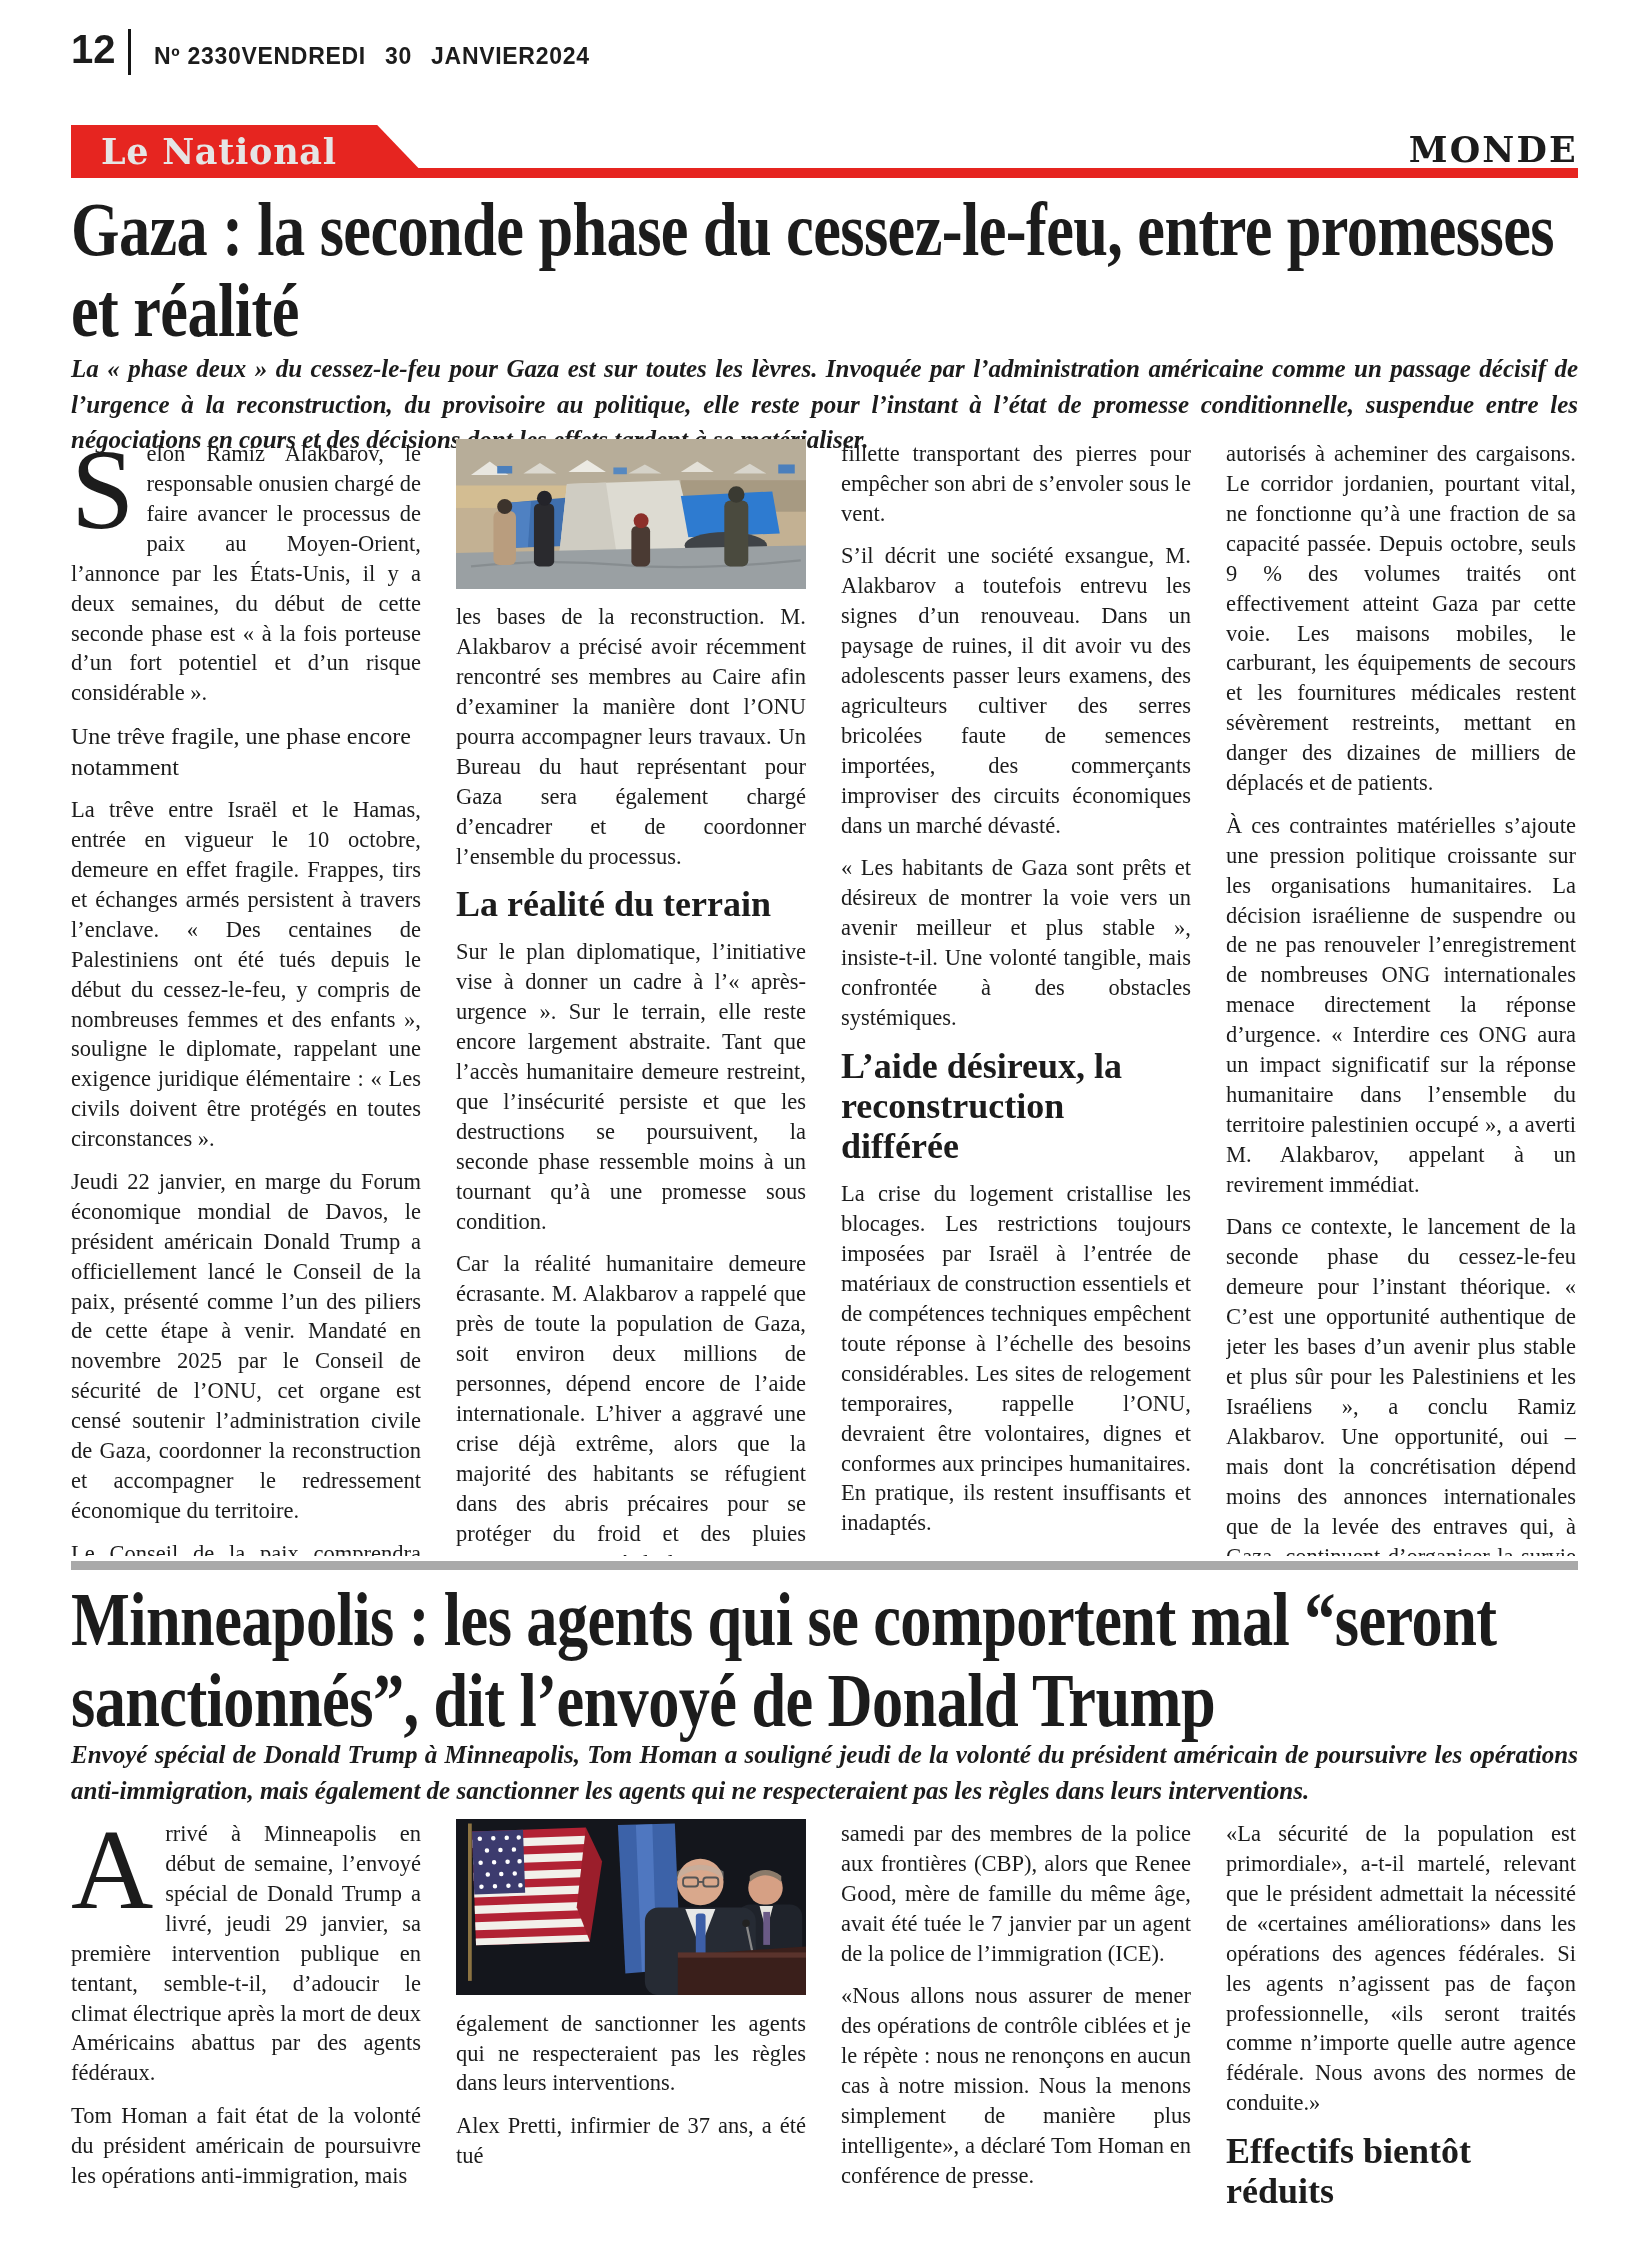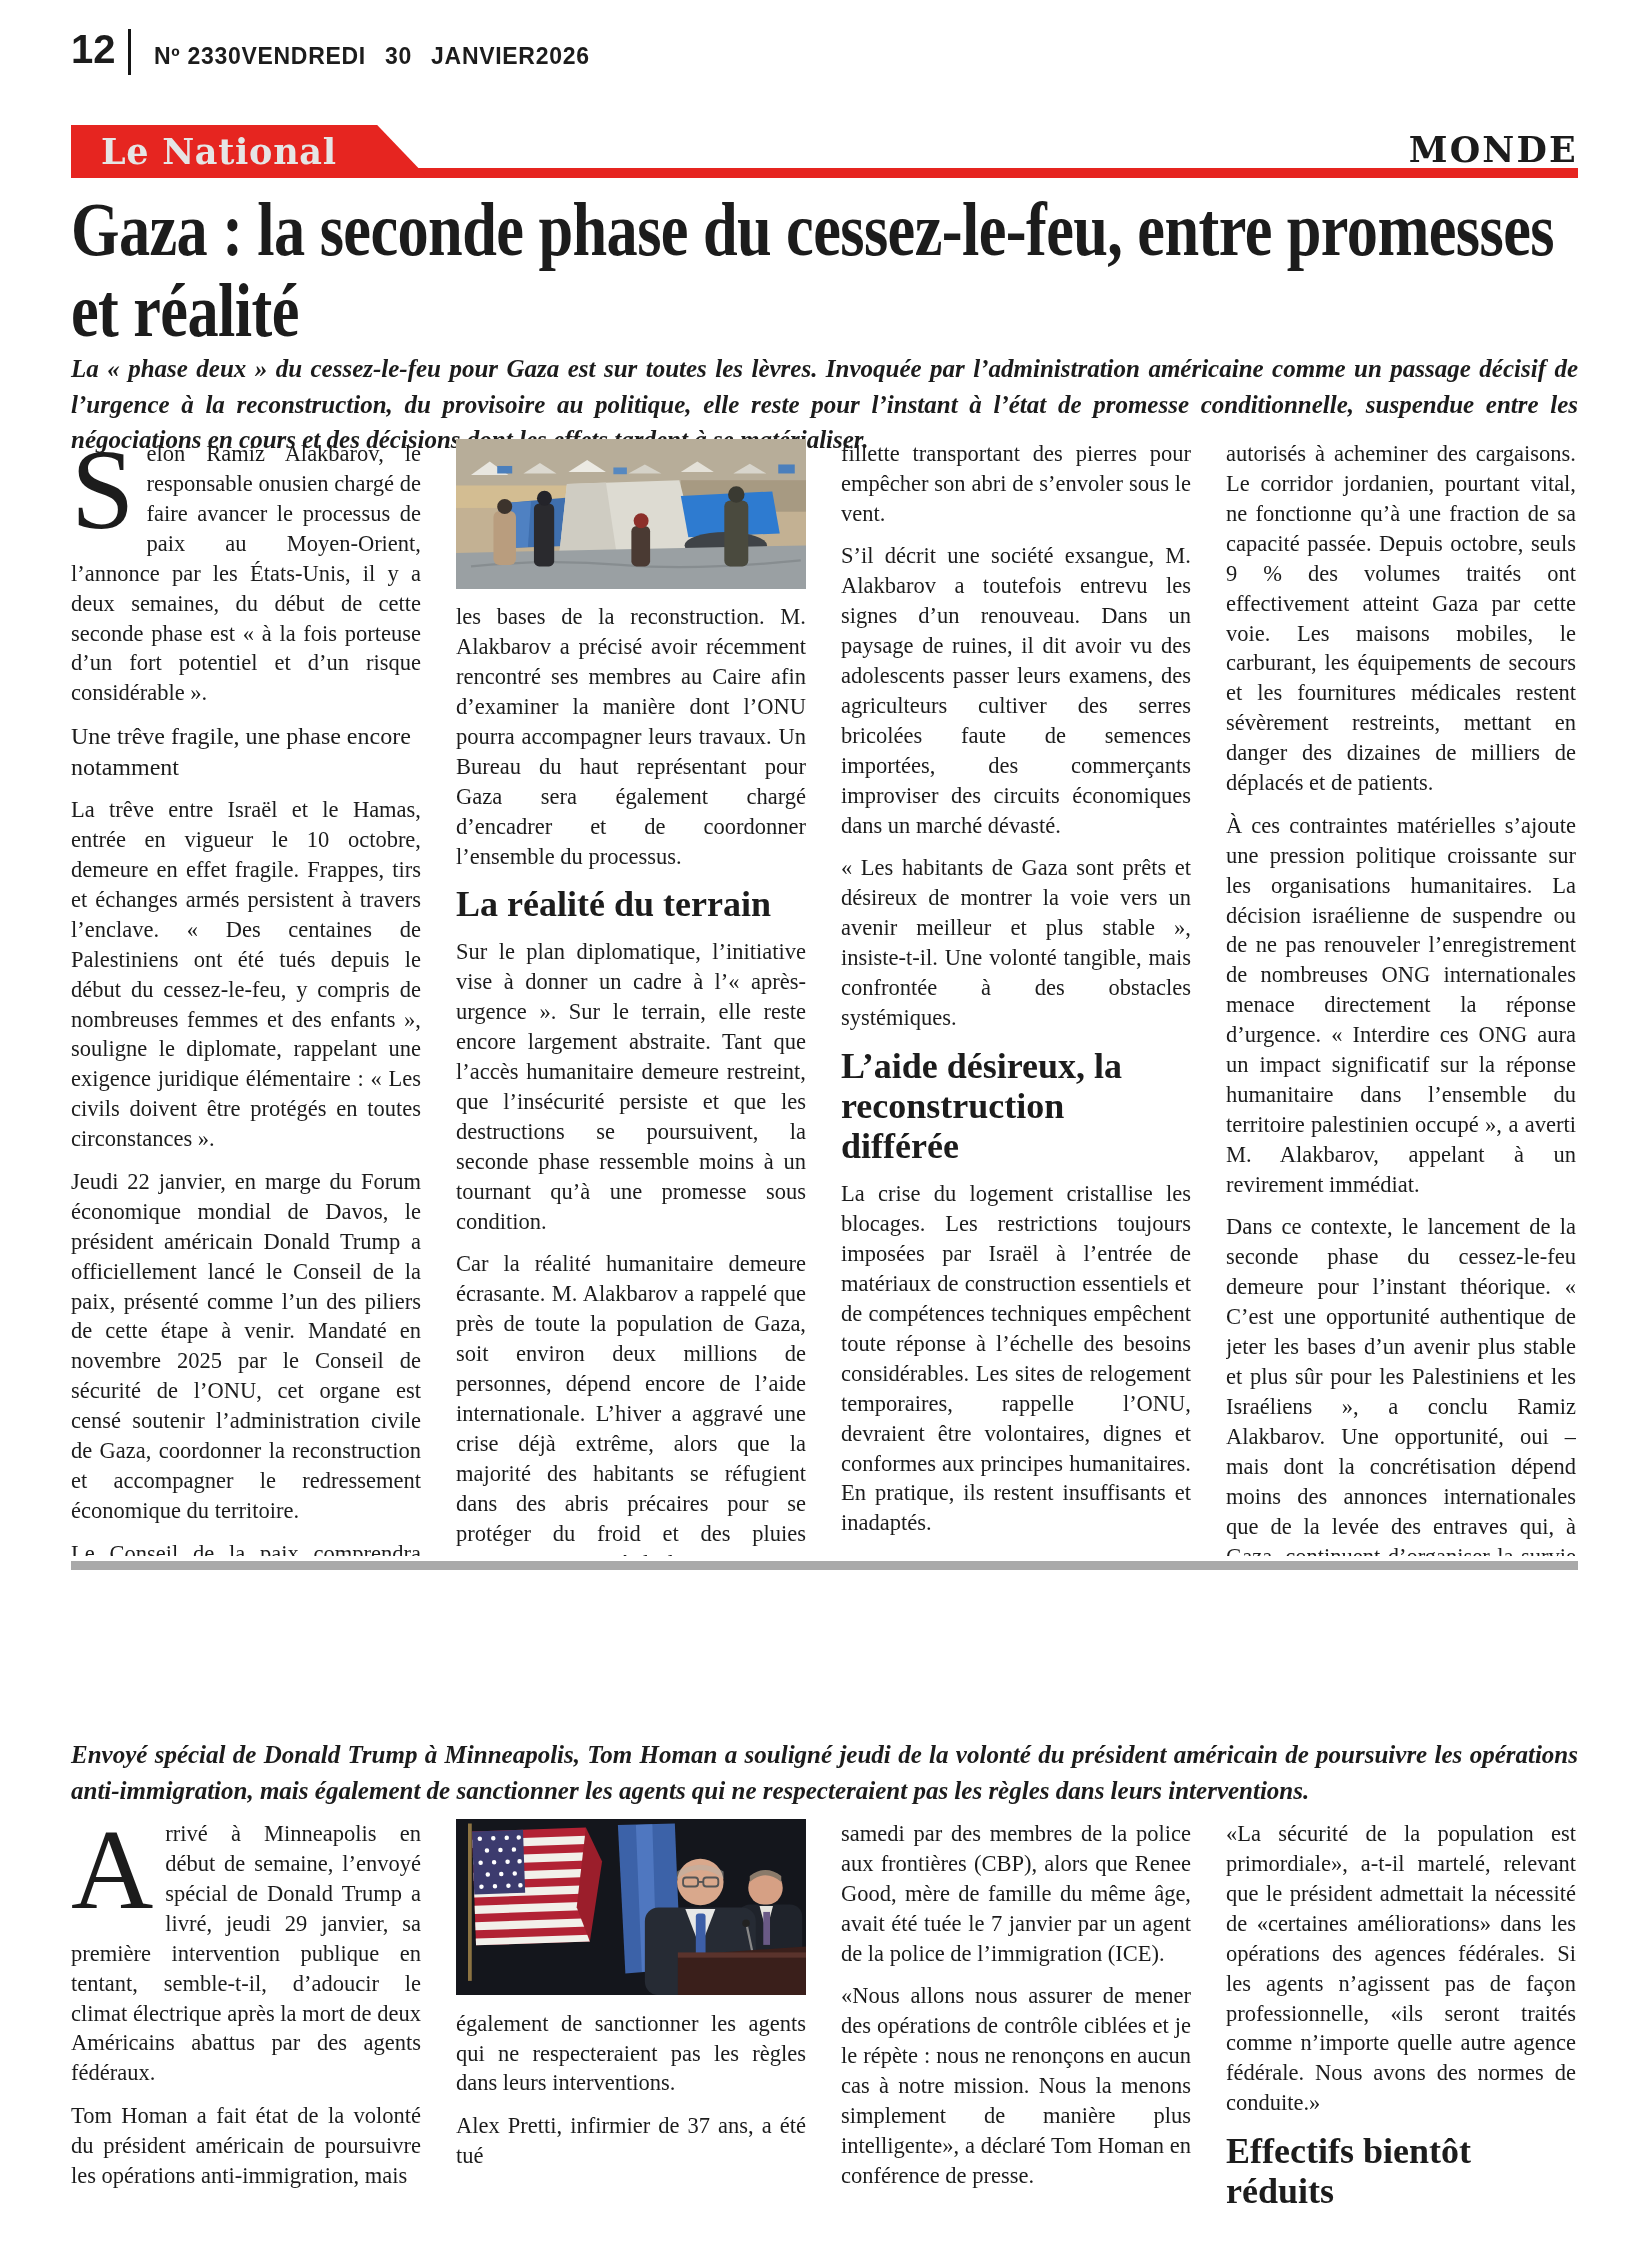--- a/index.html
+++ b/index.html
@@ -62,21 +62,21 @@
 
 <div class="page">
 
   <div class="pagenum">
     <span>12</span>
     <span class="bar"></span>
   </div>
   <div class="issueline">
     <span>Nº 2330</span>
     <span class="date">VENDREDI 30 JANVIER</span>
-    <span>2026</span>
+    <span>2024</span>
   </div>
   <div class="redline"></div>
   <div class="banner">
     <span class="mast">Le National</span>
   </div>
   <div class="sectionrow">
     <span class="vbar"></span>
     <span class="section">MONDE</span>
   </div>
 
@@ -148,20 +148,23 @@
     <div class="col">
 
     <p class="blk b-p"><span>autorisés à acheminer des cargaisons. Le corridor jordanien, pourtant vital, ne fonctionne qu’à une fraction de sa capacité passée. Depuis octobre, seuls 9 % des volumes traités ont effectivement atteint Gaza par cette voie. Les maisons mobiles, le carburant, les équipements de secours et les fournitures médicales restent sévèrement restreints, mettant en danger des dizaines de milliers de déplacés et de patients.</span></p>
         <p class="blk b-p"><span>À ces contraintes matérielles s’ajoute une pression politique croissante sur les organisations humanitaires. La décision israélienne de suspendre ou de ne pas renouveler l’enregistrement de nombreuses ONG internationales menace directement la réponse d’urgence. « Interdire ces ONG aura un impact significatif sur la réponse humanitaire dans l’ensemble du territoire palestinien occupé », a averti M. Alakbarov, appelant à un revirement immédiat.</span></p>
         <p class="blk b-pe"><span>Dans ce contexte, le lancement de la seconde phase du cessez-le-feu demeure pour l’instant théorique. « C’est une opportunité authentique de jeter les bases d’un avenir plus stable et plus sûr pour les Palestiniens et les Israéliens », a conclu Ramiz Alakbarov. Une opportunité, oui – mais dont la concrétisation dépend moins des annonces internationales que de la levée des entraves qui, à Gaza, continuent d’organiser la survie au jour le jour.</span></p>
       </div>
   </div>
 
   <div class="divider"></div>
 
+  <div class="headline h2">
+    <span class="inner">Minneapolis : les agents qui se comportent mal “seront sanctionnés”, dit l’envoyé de Donald Trump</span>
+  </div>
   <div class="deck d2">Envoyé spécial de Donald Trump à Minneapolis, Tom Homan a souligné jeudi de la volonté du président américain de poursuivre les opérations anti-immigration, mais également de sanctionner les agents qui ne respecteraient pas les règles dans leurs interventions.</div>
 
   <div class="cols cols2">
     <div class="col">
 
     <p class="blk b-pd"><span>Arrivé à Minneapolis en début de semaine, l’envoyé spécial de Donald Trump a livré, jeudi 29 janvier, sa première intervention publique en tentant, semble-t-il, d’adoucir le climat électrique après la mort de deux Américains abattus par des agents fédéraux.</span></p>
         <p class="blk b-p"><span>Tom Homan a fait état de la volonté du président américain de poursuivre les opérations anti-immigration, mais</span></p>
       </div>
     <div class="col">
       <figure class="photo">

